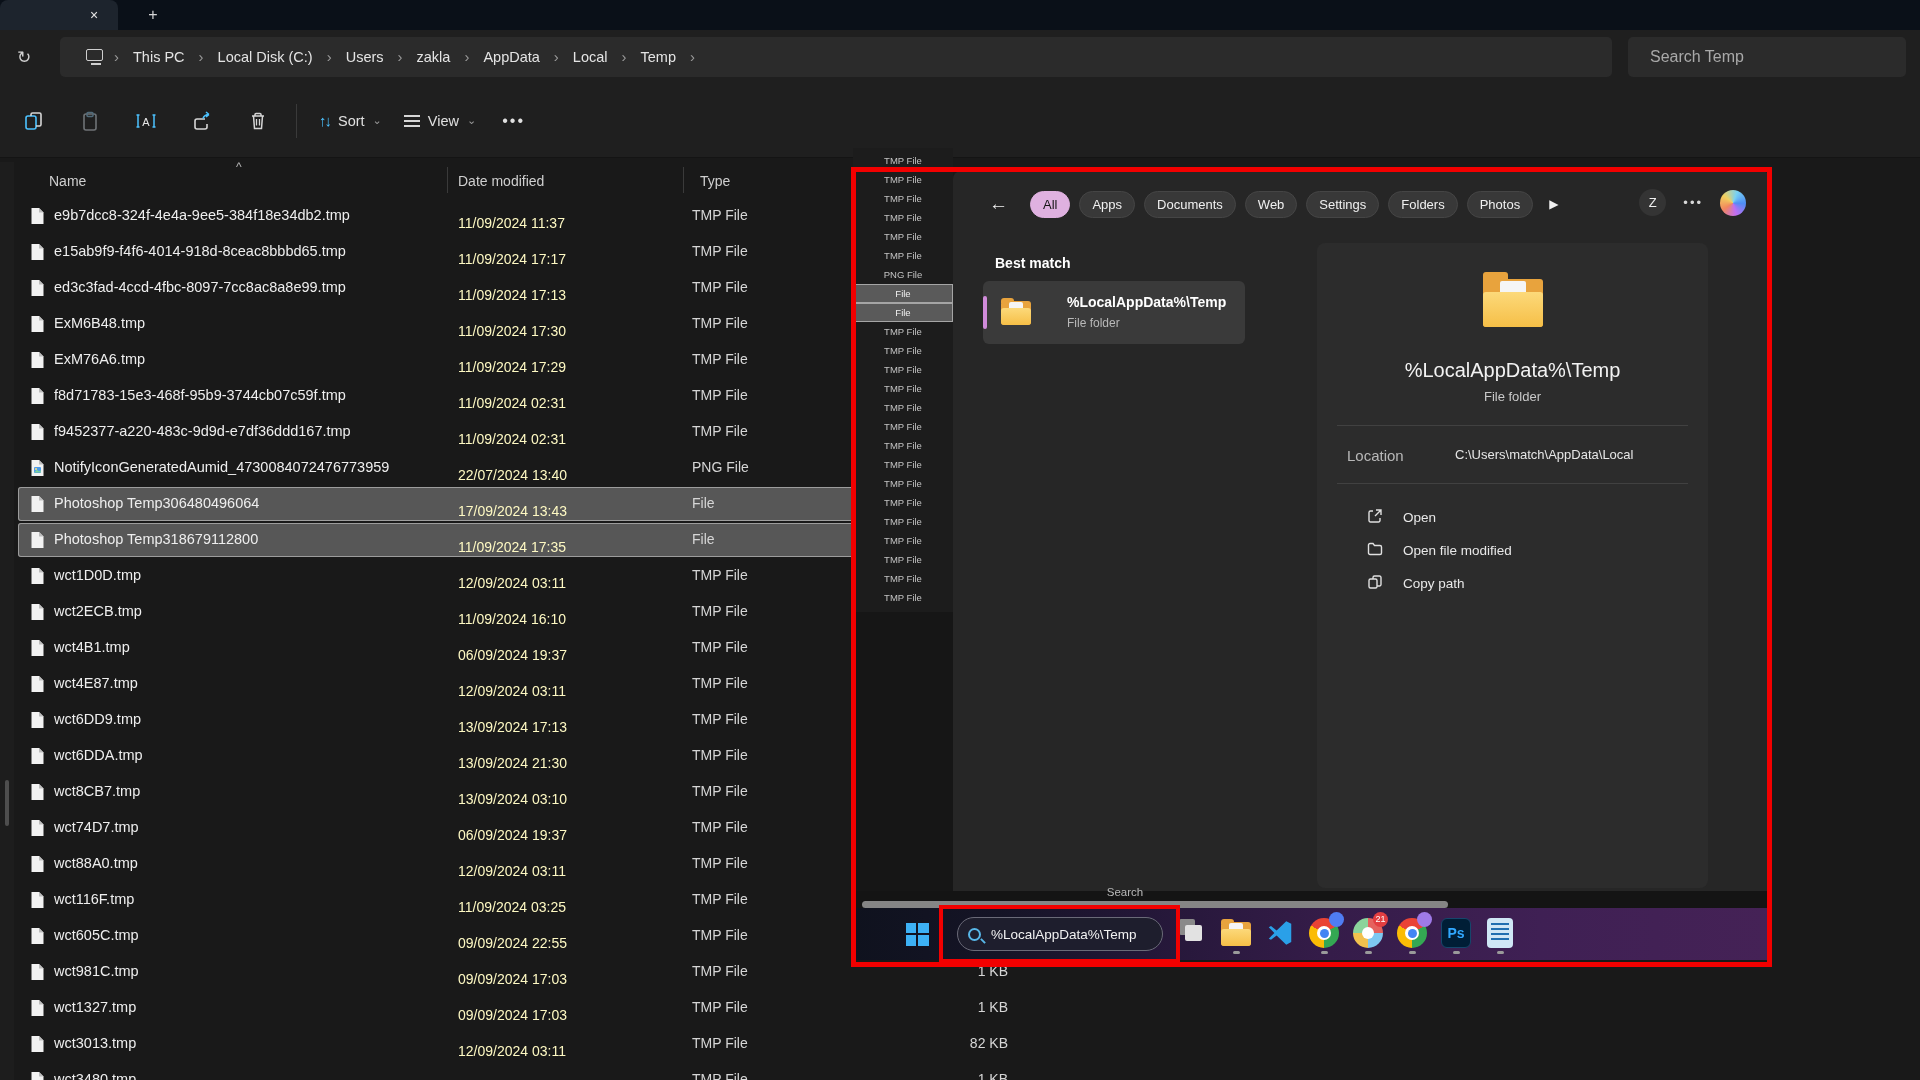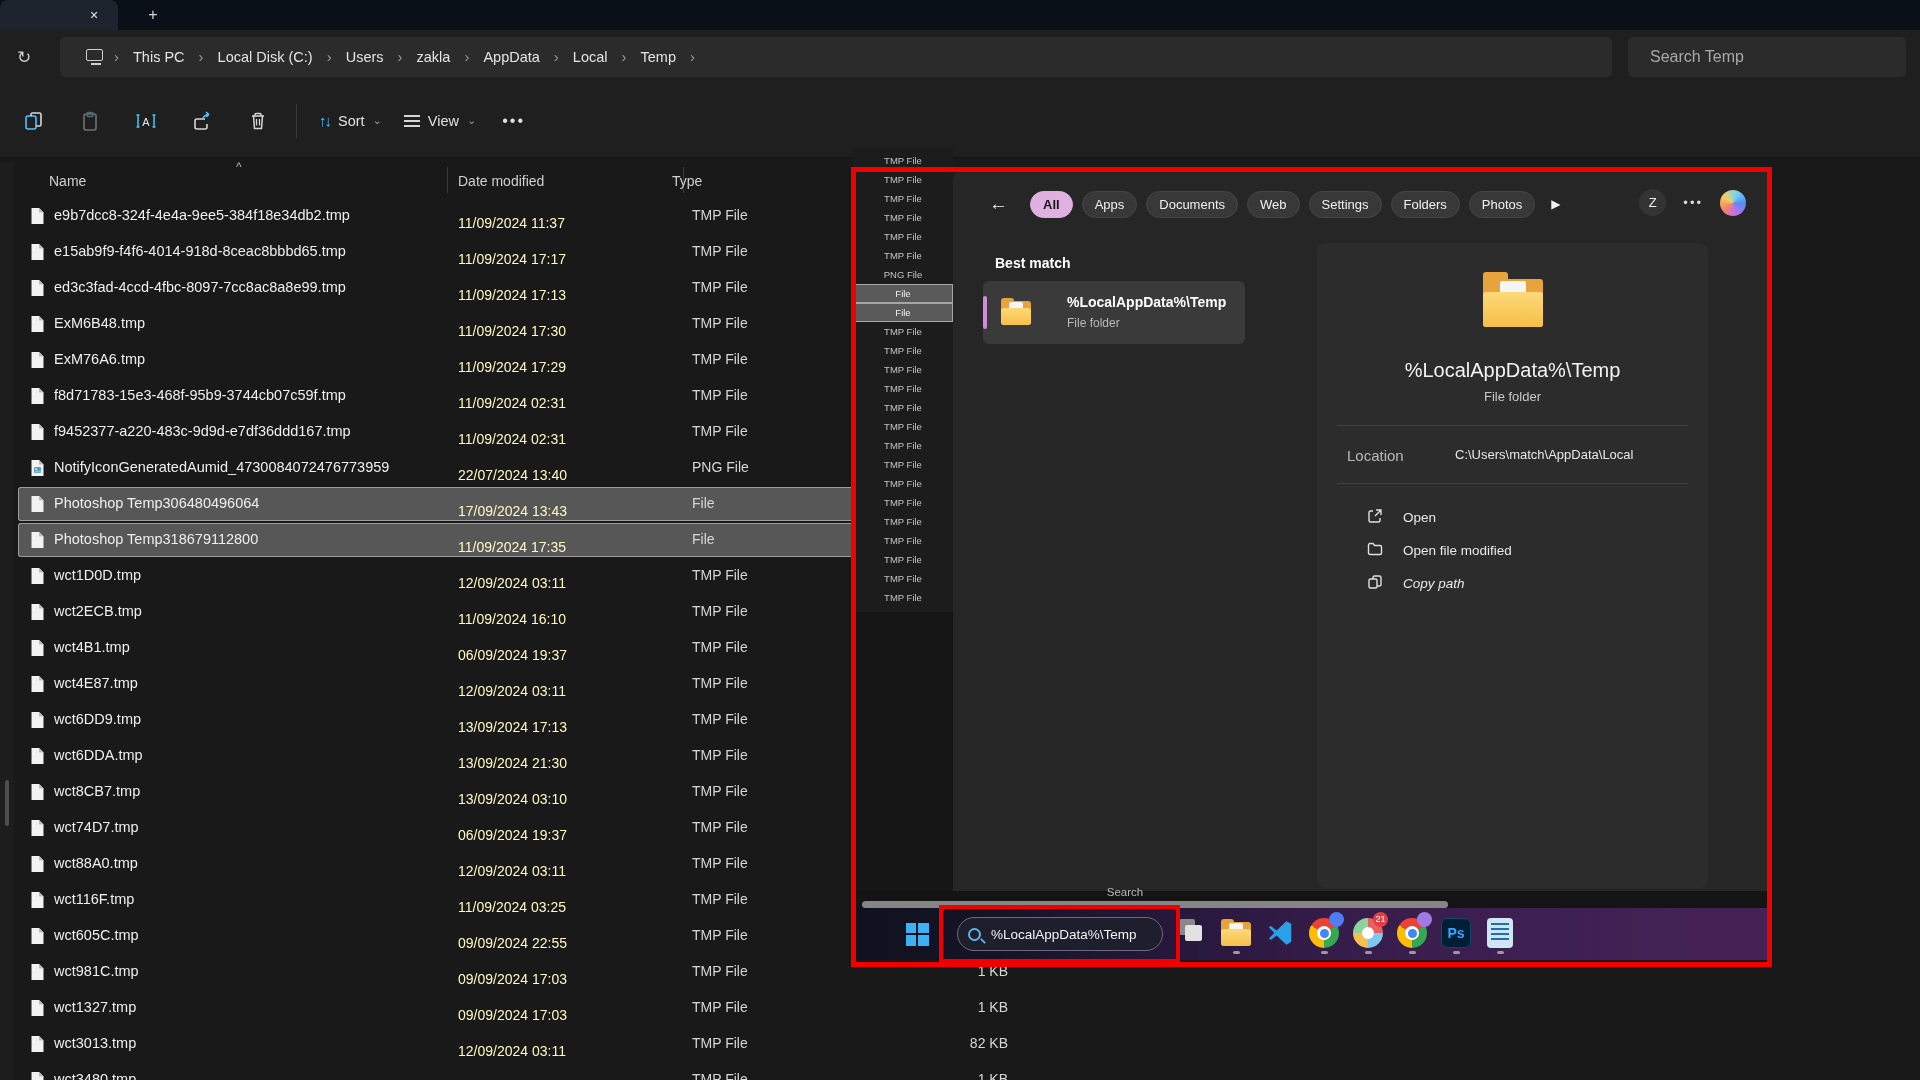--- a/index.html
+++ b/index.html
@@ -33,21 +33,21 @@
   .arrows { color:#4cc2ff; font-size:15px; letter-spacing:-2px; }
   .viewlines { display:inline-block; width:16px; }
   .viewlines i { display:block; height:2px; background:#d6d6d6; margin:3px 0; }
   .chev { color:#9a9a9a; font-size:11px; }
   .more-dots { color:#e0e0e0; font-size:16px; letter-spacing:2px; margin-left:26px; }
   
   .listheader { position:absolute; left:0; top:162px; width:1050px; height:36px; font-size:14px; color:#cfcfcf; }
   .lh-name { position:absolute; left:49px; top:11px; }
   .lh-caret { position:absolute; left:236px; top:-2px; color:#b5b5b5; font-size:12px; }
   .lh-date { position:absolute; left:458px; top:11px; }
-  .lh-type { position:absolute; left:672px; top:11px; }
+  .lh-type { position:absolute; left:700px; top:11px; }
   .lh-sep1 { position:absolute; left:447px; top:5px; width:1px; height:26px; background:#3a3a3a; }
   .lh-sep2 { position:absolute; left:683px; top:5px; width:1px; height:26px; background:#3a3a3a; }
   
   .filelist { position:absolute; left:0; top:0; width:1920px; height:1080px; }
   .row { position:absolute; left:18px; width:1040px; height:34px; border-radius:3px; }
   .row.sel { background:#575757; box-shadow:inset 0 0 0 1px #9c9c9c; }
   .row .fic { position:absolute; left:12px; top:8px; }
   .row .fname { position:absolute; left:36px; top:8px; font-size:14.5px; color:#eeeeee; white-space:nowrap; }
   .row .fdate { position:absolute; left:440px; top:16px; font-size:14px; color:#fef9c3; white-space:nowrap; }
   .row .ftype { position:absolute; left:674px; top:8px; font-size:14px; color:#d6d6d6; white-space:nowrap; }
@@ -58,21 +58,21 @@
   .ministrip { position:absolute; left:853px; top:148px; width:100px; height:464px; background:#1c1c1c; overflow:hidden; }
   .minirow { position:absolute; left:0; width:100px; height:19px; text-align:center; font-size:9.5px; line-height:19px; color:#c3c3c3; }
   .minirow.sel { background:#5a5a5a; box-shadow:inset 0 0 0 1px #a5a5a5; color:#f0f0f0; }
   .minifiller { position:absolute; left:853px; top:612px; width:100px; height:281px; background:#161616; }
   
   .flyout { position:absolute; left:953px; top:171px; width:817px; height:722px; background:#262626; border-radius:8px 8px 0 0; }
   .fly-head { position:absolute; left:0; top:0; width:817px; height:66px; display:flex; align-items:center; }
   .backarrow { color:#f0f0f0; font-size:19px; margin-left:36px; }
   .pills { display:flex; align-items:center; gap:9px; margin-left:22px; }
   .pill { background:#383838; border:1px solid #454545; color:#f0f0f0; font-size:13px; padding:5px 12px; border-radius:14px; white-space:nowrap; }
-  .pill.active { background:#dfb1e0; border-color:#dfb1e0; color:#161616; font-weight:bold; }
+  .pill.active { background:#dfb1e0; border-color:#dfb1e0; color:#161616; font-weight:normal; }
   .playmore { color:#f0f0f0; font-size:12px; margin-left:16px; }
   .fly-right { position:absolute; right:24px; top:18px; display:flex; align-items:center; gap:17px; }
   .zavatar { width:27px; height:27px; border-radius:50%; background:#343434; color:#eeeeee; font-size:13px; display:flex; align-items:center; justify-content:center; }
   .dots3 { color:#d8d8d8; font-size:13px; letter-spacing:2px; }
   .copilot { width:26px; height:26px; border-radius:50%; background:conic-gradient(from 20deg,#79d2f2,#4e8df5,#c06ef2,#f2875e,#f2d05e,#79d2f2); }
   .bm-label { position:absolute; left:42px; top:84px; font-size:14px; font-weight:bold; color:#ffffff; }
   .bm-item { position:absolute; left:30px; top:110px; width:262px; height:63px; background:#3a3a3a; border-radius:6px; }
   .bm-accent { position:absolute; left:0px; top:15px; width:3.5px; height:33px; background:#d08bda; border-radius:2px; }
   .bm-title { position:absolute; left:84px; top:13px; font-size:14px; font-weight:bold; color:#ffffff; }
   .bm-sub { position:absolute; left:84px; top:35px; font-size:12px; color:#b9b9b9; }
@@ -569,21 +569,21 @@
                 <path d="M9 2 H14 V7 M14 2 L8 8" fill="none" stroke="#e0e0e0" stroke-width="1.4"></path>
               </svg></span>
             <span>Open</span>
           </div>
           <div class="dc-action" style="top: 291px;">
             <span><svg width="16" height="16" viewBox="0 0 16 16">
                 <path d="M1.5 4 A1.5 1.5 0 0 1 3 2.5 H6 L7.5 4.5 H13 A1.5 1.5 0 0 1 14.5 6 V12 A1.5 1.5 0 0 1 13 13.5 H3 A1.5 1.5 0 0 1 1.5 12 Z" fill="none" stroke="#e0e0e0" stroke-width="1.4"></path>
               </svg></span>
             <span>Open file modified</span>
           </div>
-          <div class="dc-action" style="top: 324px; font-style: italic;">
+          <div class="dc-action" style="top: 324px;">
             <span><svg width="16" height="16" viewBox="0 0 16 16">
                 <rect x="2" y="5" width="8" height="9" rx="1.5" fill="none" stroke="#e0e0e0" stroke-width="1.4"></rect>
                 <path d="M6 5 V3.5 A1.5 1.5 0 0 1 7.5 2 H12.5 A1.5 1.5 0 0 1 14 3.5 V10.5 A1.5 1.5 0 0 1 12.5 12 H10" fill="none" stroke="#e0e0e0" stroke-width="1.4"></path>
               </svg></span>
             <span>Copy path</span>
           </div>
         </div>
     </div>
   </div>
 

